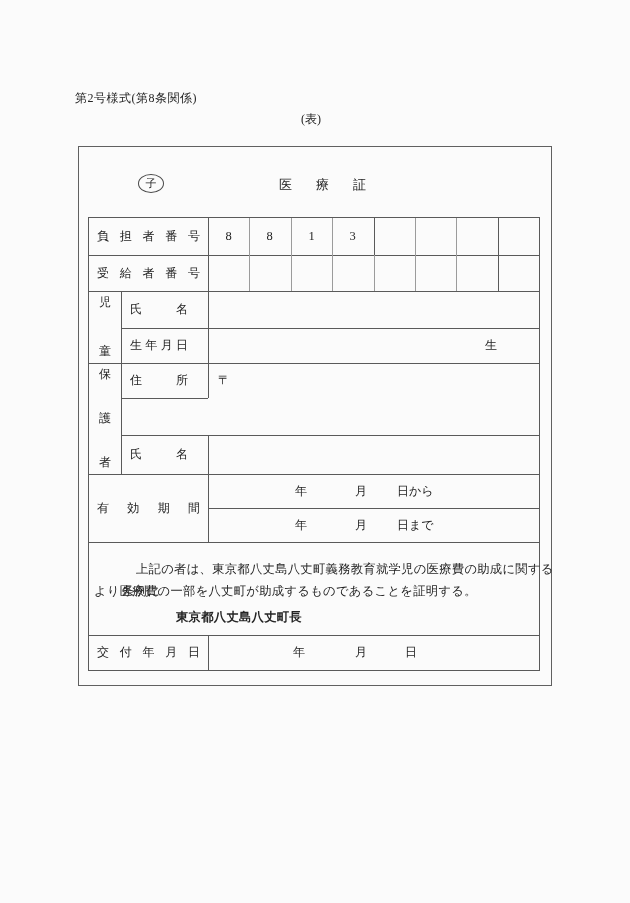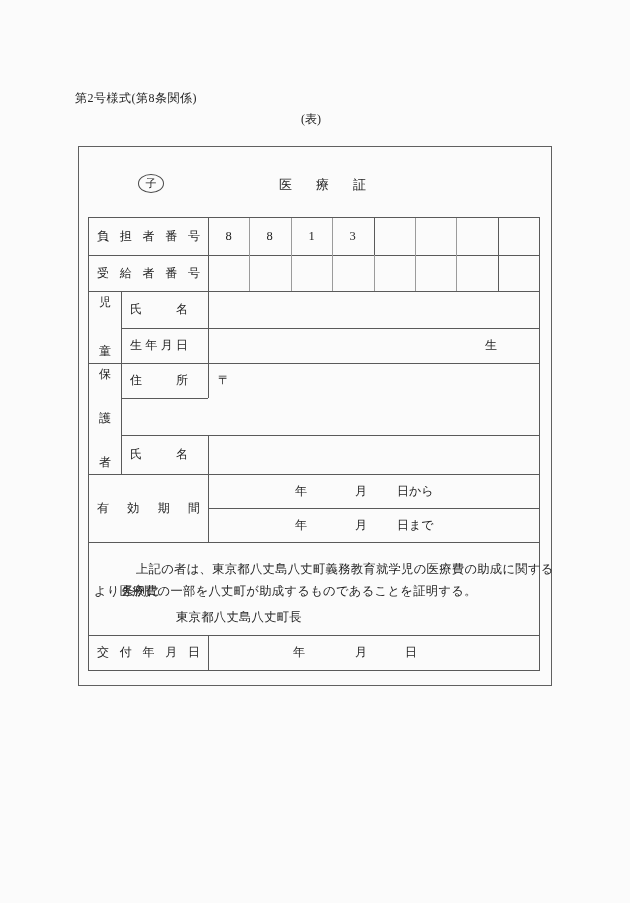--- a/index.html
+++ b/index.html
@@ -146,21 +146,21 @@
         </div>
       <div class="cell vcenter" style="left:206px;top:256px;height:34px;">年</div>
       <div class="cell vcenter" style="left:266px;top:256px;height:34px;">月</div>
       <div class="cell vcenter" style="left:308px;top:256px;height:34px;">日から</div>
       <div class="cell vcenter" style="left:206px;top:290px;height:34px;">年</div>
       <div class="cell vcenter" style="left:266px;top:290px;height:34px;">月</div>
       <div class="cell vcenter" style="left:308px;top:290px;height:34px;">日まで</div>
 
       <div class="cell para" style="left:5px;top:340px;width:442px;text-indent:14px;margin-left:28px;">上記の者は、東京都八丈島八丈町義務教育就学児の医療費の助成に関する条例に</div>
       <div class="cell para" style="left:5px;top:362px;width:442px;">より医療費の一部を八丈町が助成するものであることを証明する。</div>
-      <div class="cell para" style="left:87px;top:388px;">東京都八丈島八丈町長</div>
+      <div class="cell para" style="left:87px;top:388px;font-weight:bold;">東京都八丈島八丈町長</div>
 
       <div class="cell spread-h" style="left:8px;top:417px;width:103px;height:35px;">
           <span>交</span>
           <span>付</span>
           <span>年</span>
           <span>月</span>
           <span>日</span>
         </div>
       <div class="cell vcenter" style="left:204px;top:417px;height:35px;">年</div>
       <div class="cell vcenter" style="left:266px;top:417px;height:35px;">月</div>

